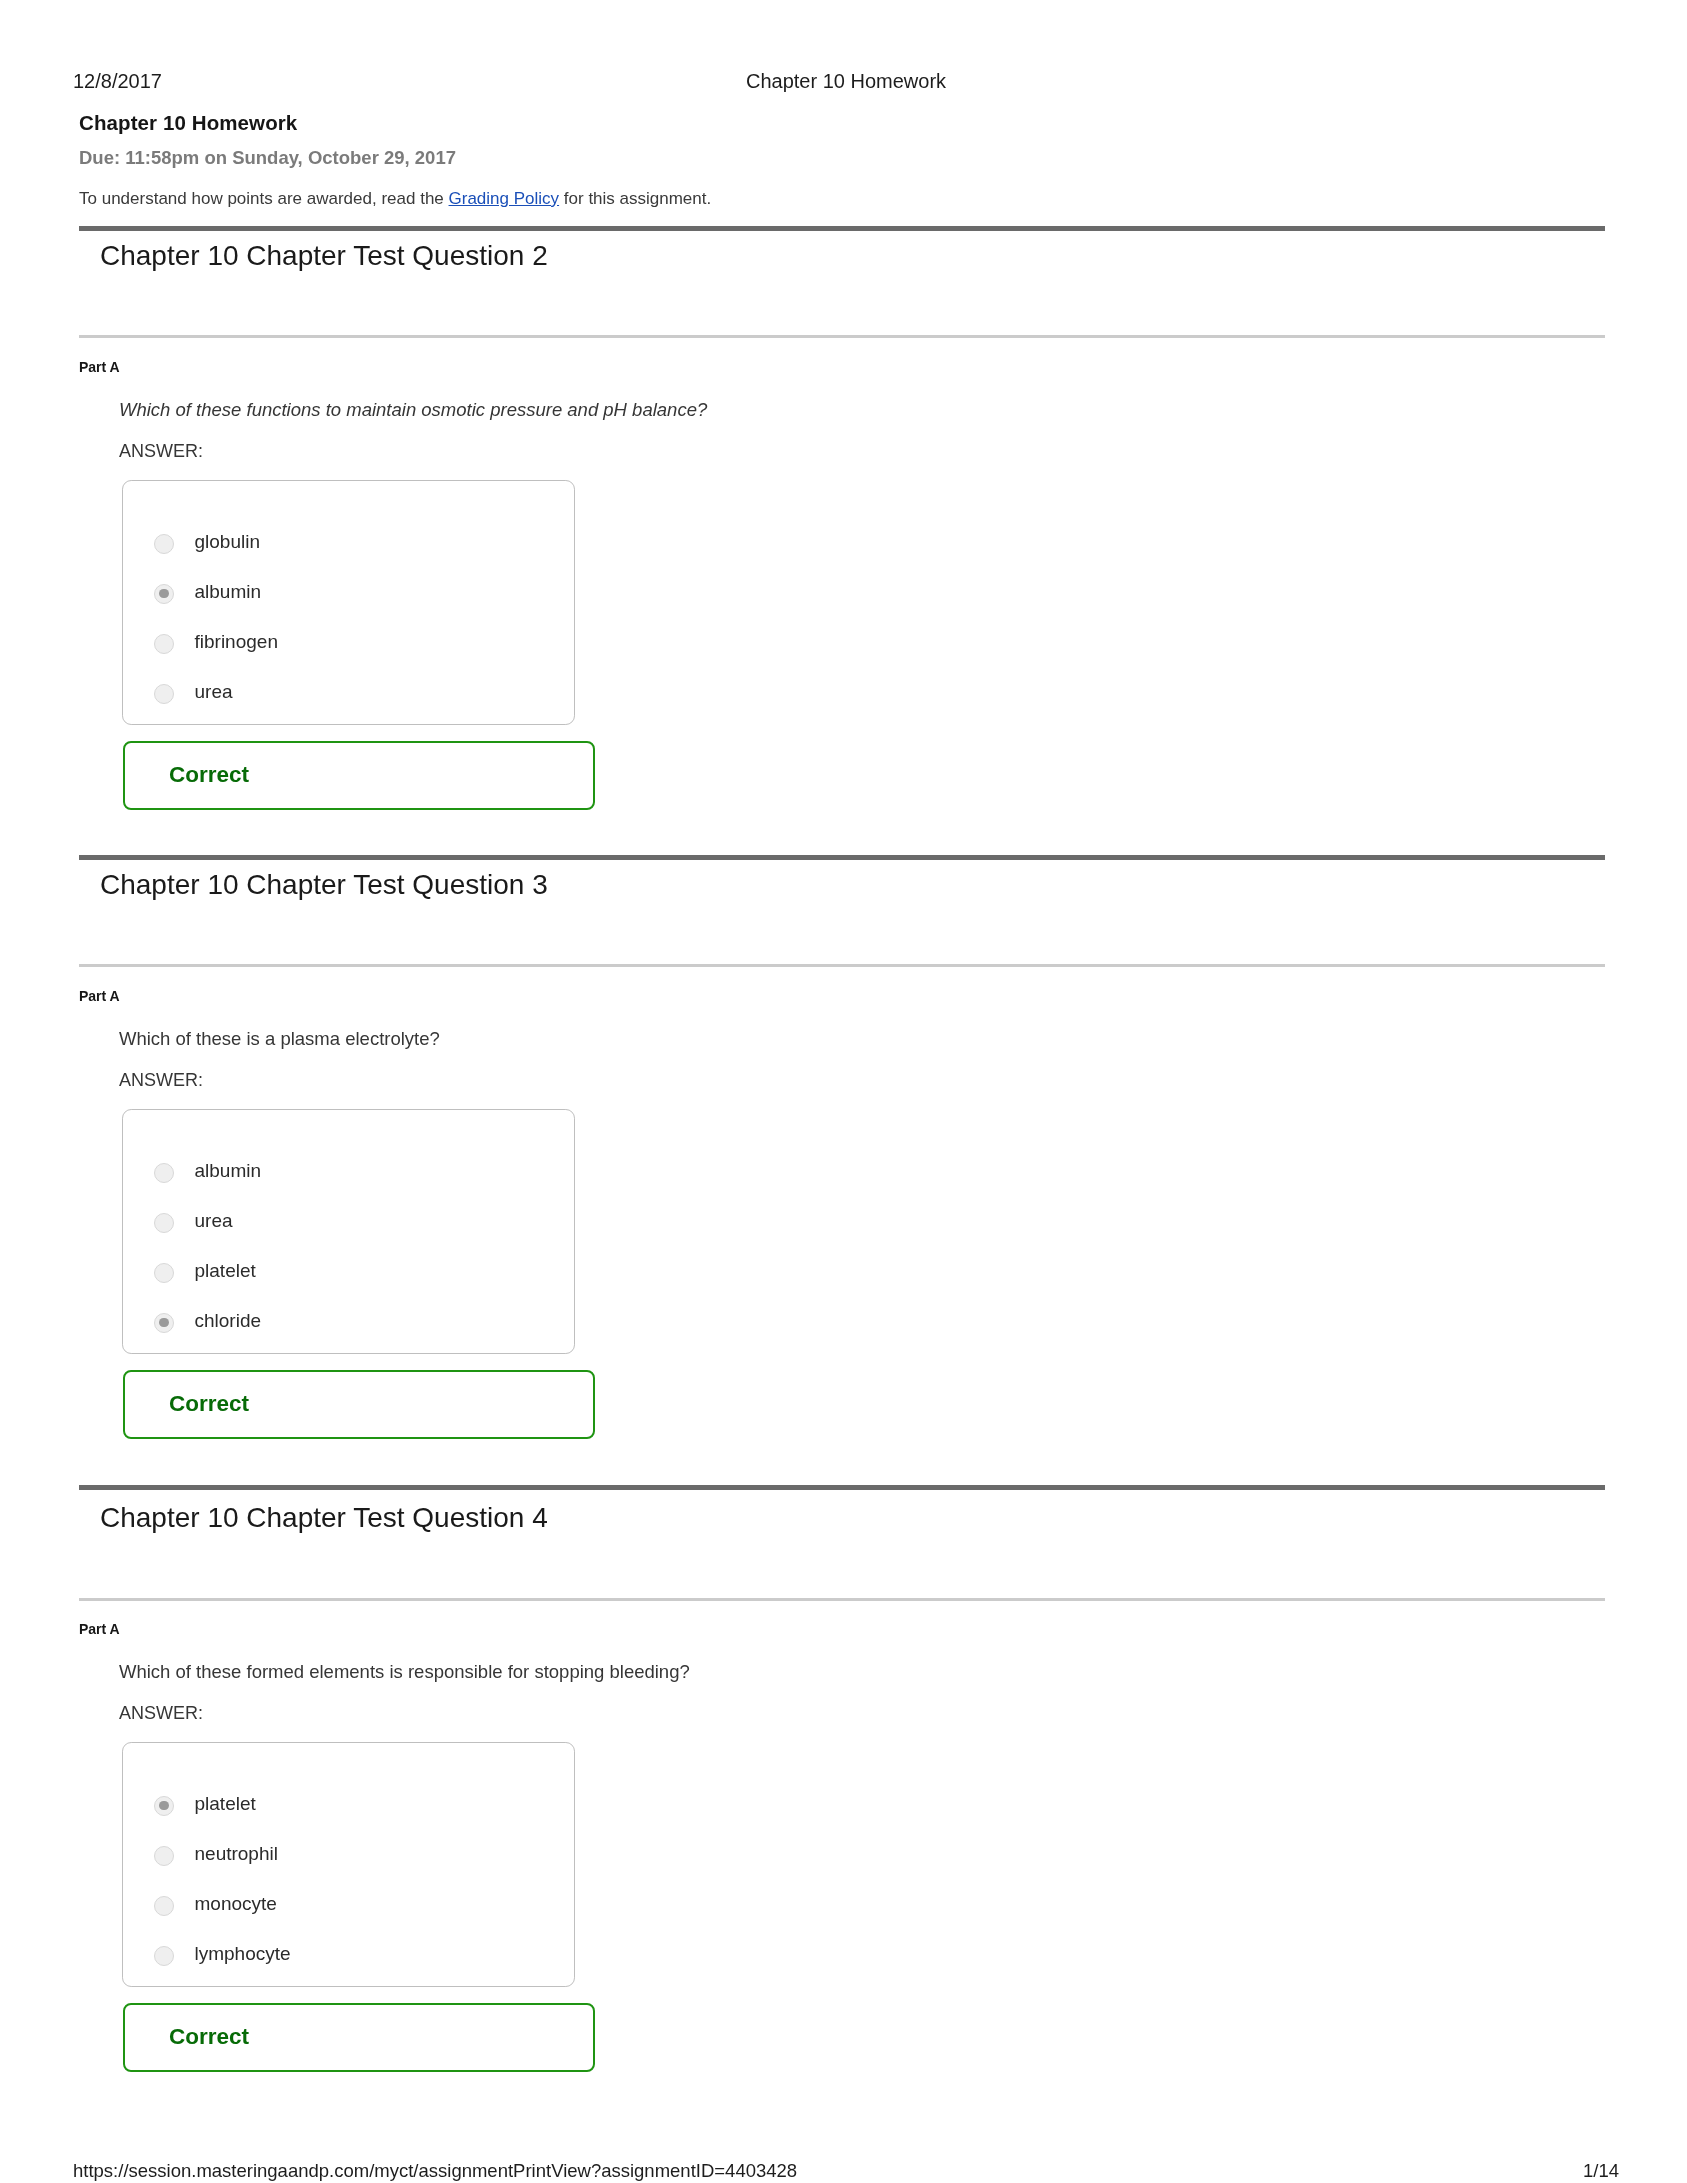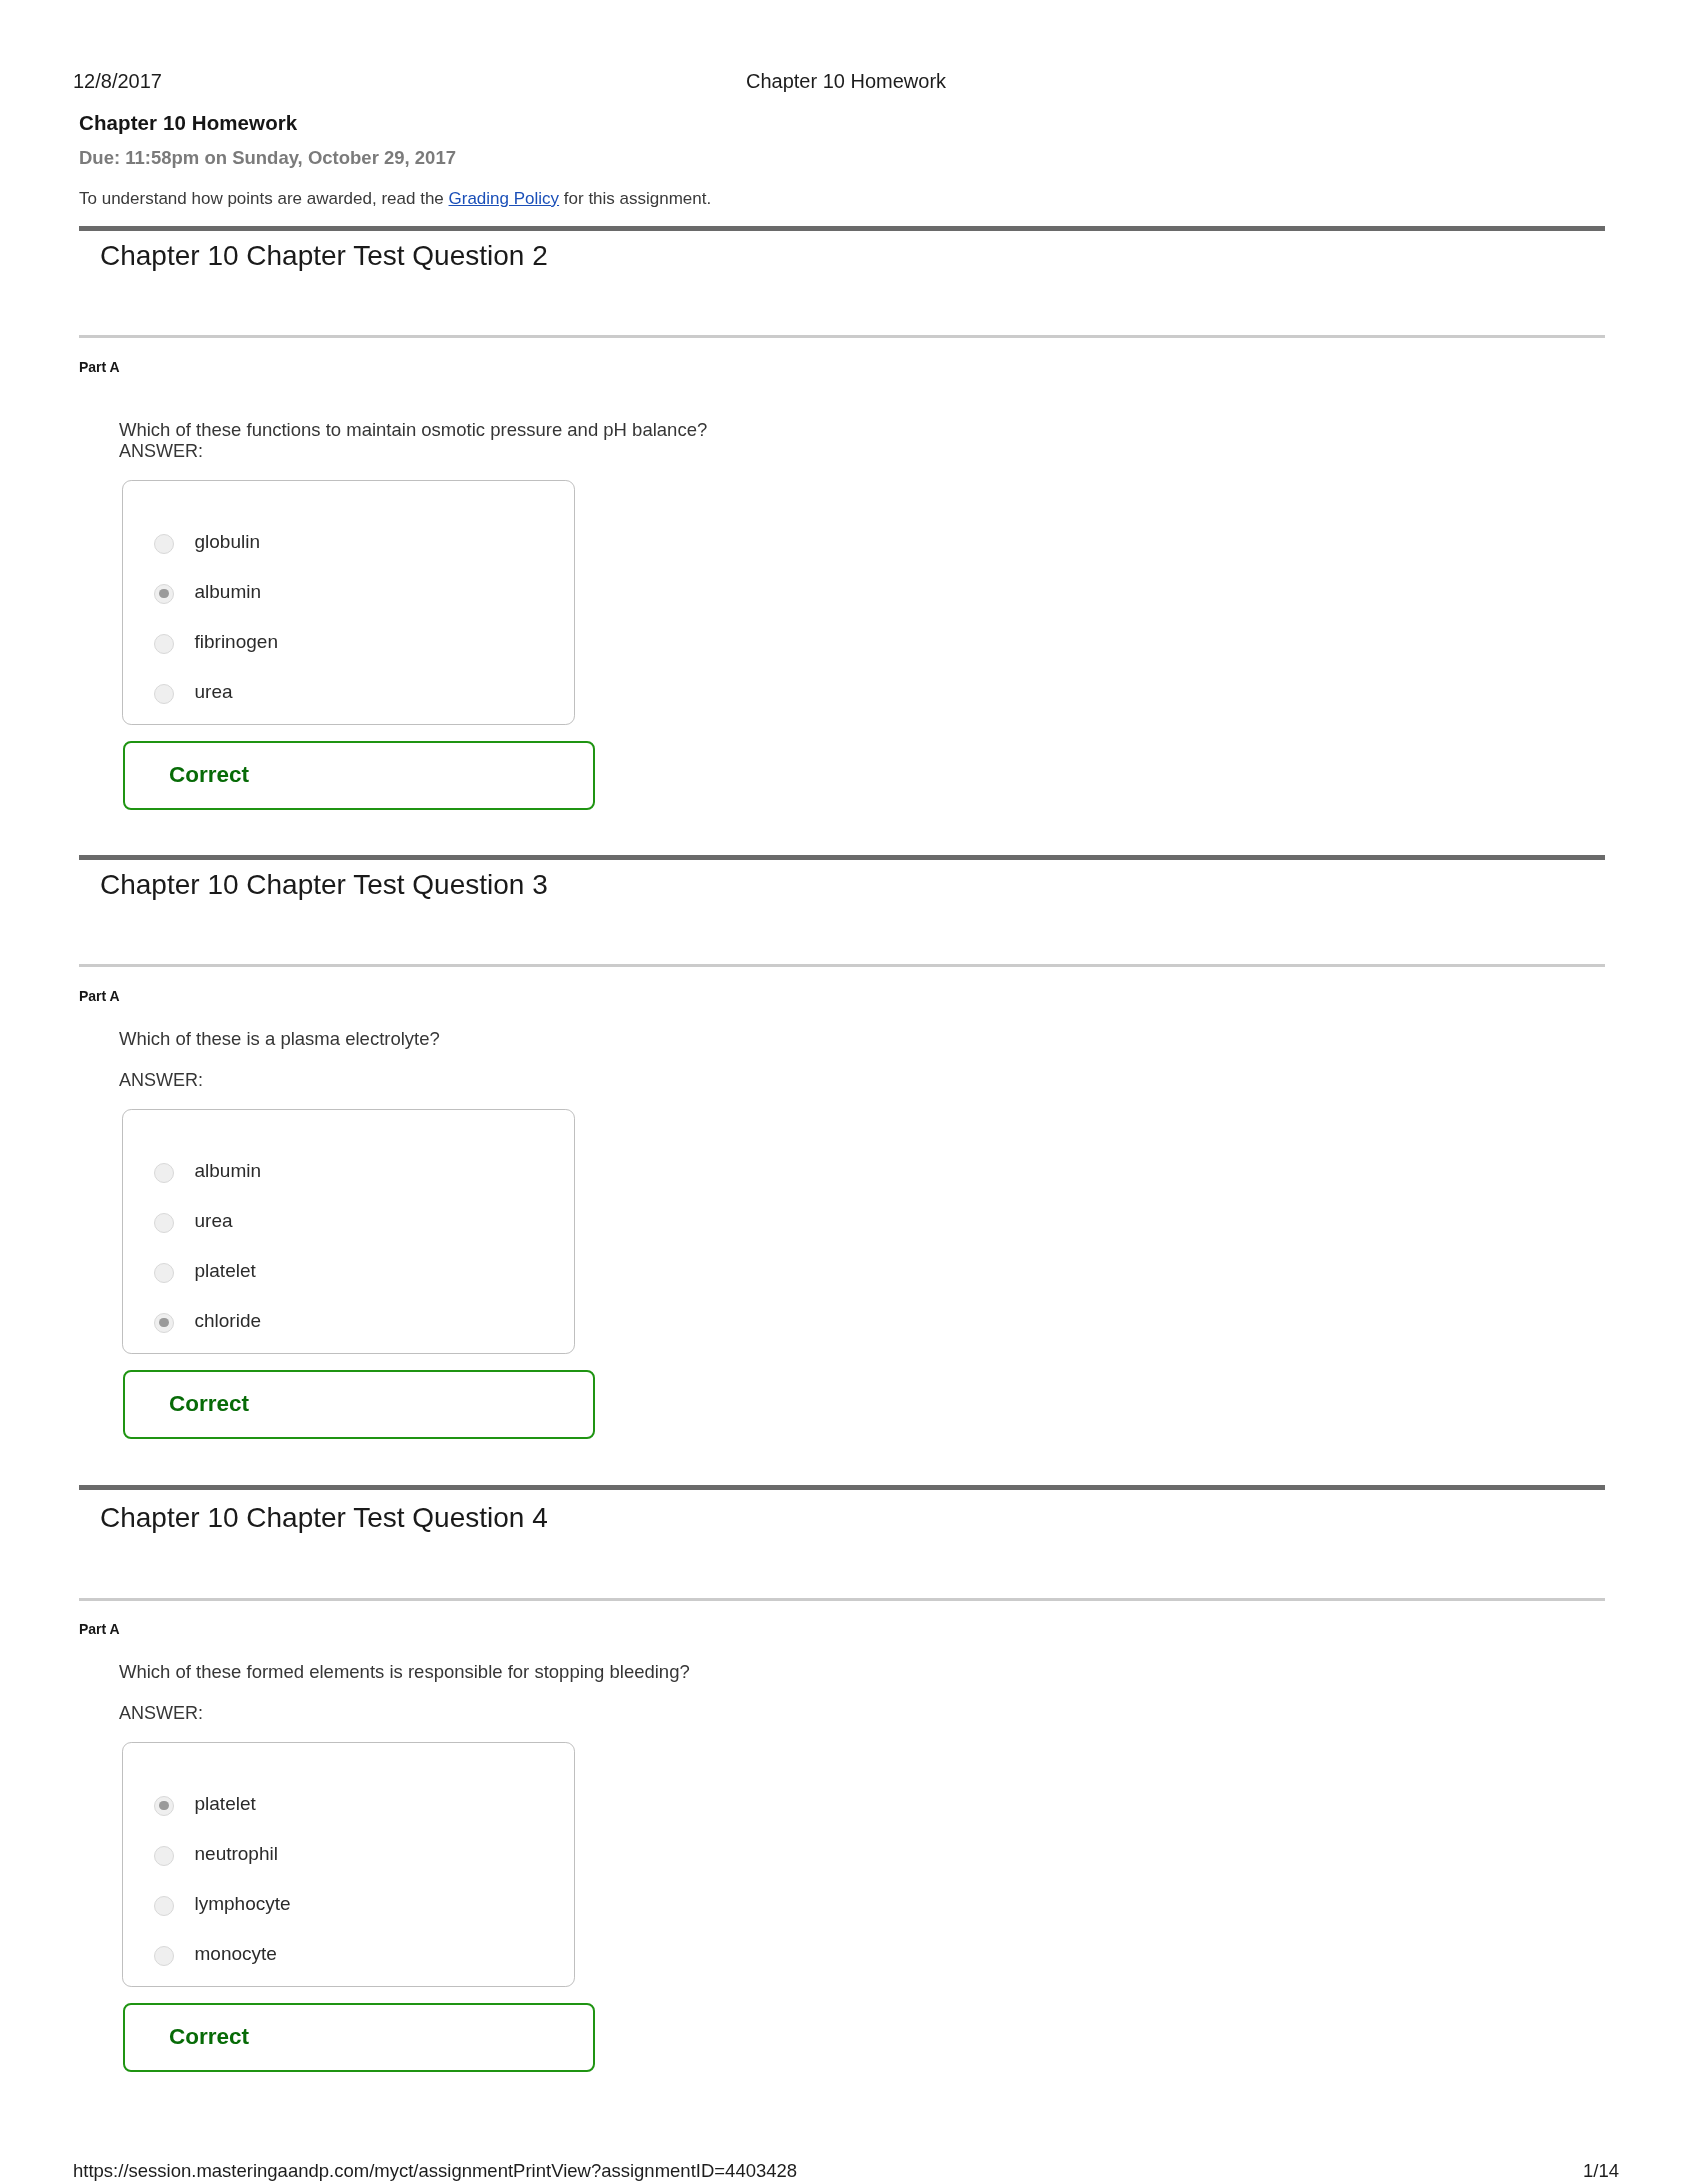--- a/index.html
+++ b/index.html
@@ -247,21 +247,21 @@
     <h1 class="assignment-title">Chapter 10 Homework</h1>
     <p class="assignment-due">Due: 11:58pm on Sunday, October 29, 2017</p>
     <p class="assignment-note"><span>To understand how points are awarded, read the </span><a class="grading-link">Grading Policy</a><span> for this assignment.</span></p>
   </div>
 
   <div class="rule-dark" style="top:190px;"></div>
   <div class="qblock">
     <div class="q-heading" style="top:203px;">Chapter 10 Chapter Test Question 2</div>
     <div class="rule-light" style="top:299px;"></div>
     <div class="part-label" style="top:319px;">Part A</div>
-    <div class="q-text" style="top:382px;">Which of these functions to maintain osmotic pressure and pH balance?</div>
+    <div class="q-text" style="top:362px;font-style:italic;">Which of these functions to maintain osmotic pressure and pH balance?</div>
     <div class="answer-label" style="top:404px;">ANSWER:</div>
 
     <div class="options-box" style="top:444px;">
       <div class="option-row">
         <span class="radio"></span>
         <span class="option-label">globulin</span>
       </div>
       <div class="option-row">
         <span class="radio checked"></span>
         <span class="option-label">albumin</span>
@@ -325,25 +325,25 @@
       <div class="option-row">
         <span class="radio checked"></span>
         <span class="option-label">platelet</span>
       </div>
       <div class="option-row">
         <span class="radio"></span>
         <span class="option-label">neutrophil</span>
       </div>
       <div class="option-row">
         <span class="radio"></span>
+        <span class="option-label">monocyte</span>
+      </div>
+      <div class="option-row">
+        <span class="radio"></span>
         <span class="option-label">lymphocyte</span>
-      </div>
-      <div class="option-row">
-        <span class="radio"></span>
-        <span class="option-label">monocyte</span>
       </div>
     </div>
 
     <div class="feedback-box" style="top:1967px;">
       <span class="feedback-text">Correct</span>
     </div>
   </div>
 
   <div class="print-footer">
     <span class="pf-url">https://session.masteringaandp.com/myct/assignmentPrintView?assignmentID=4403428</span>

